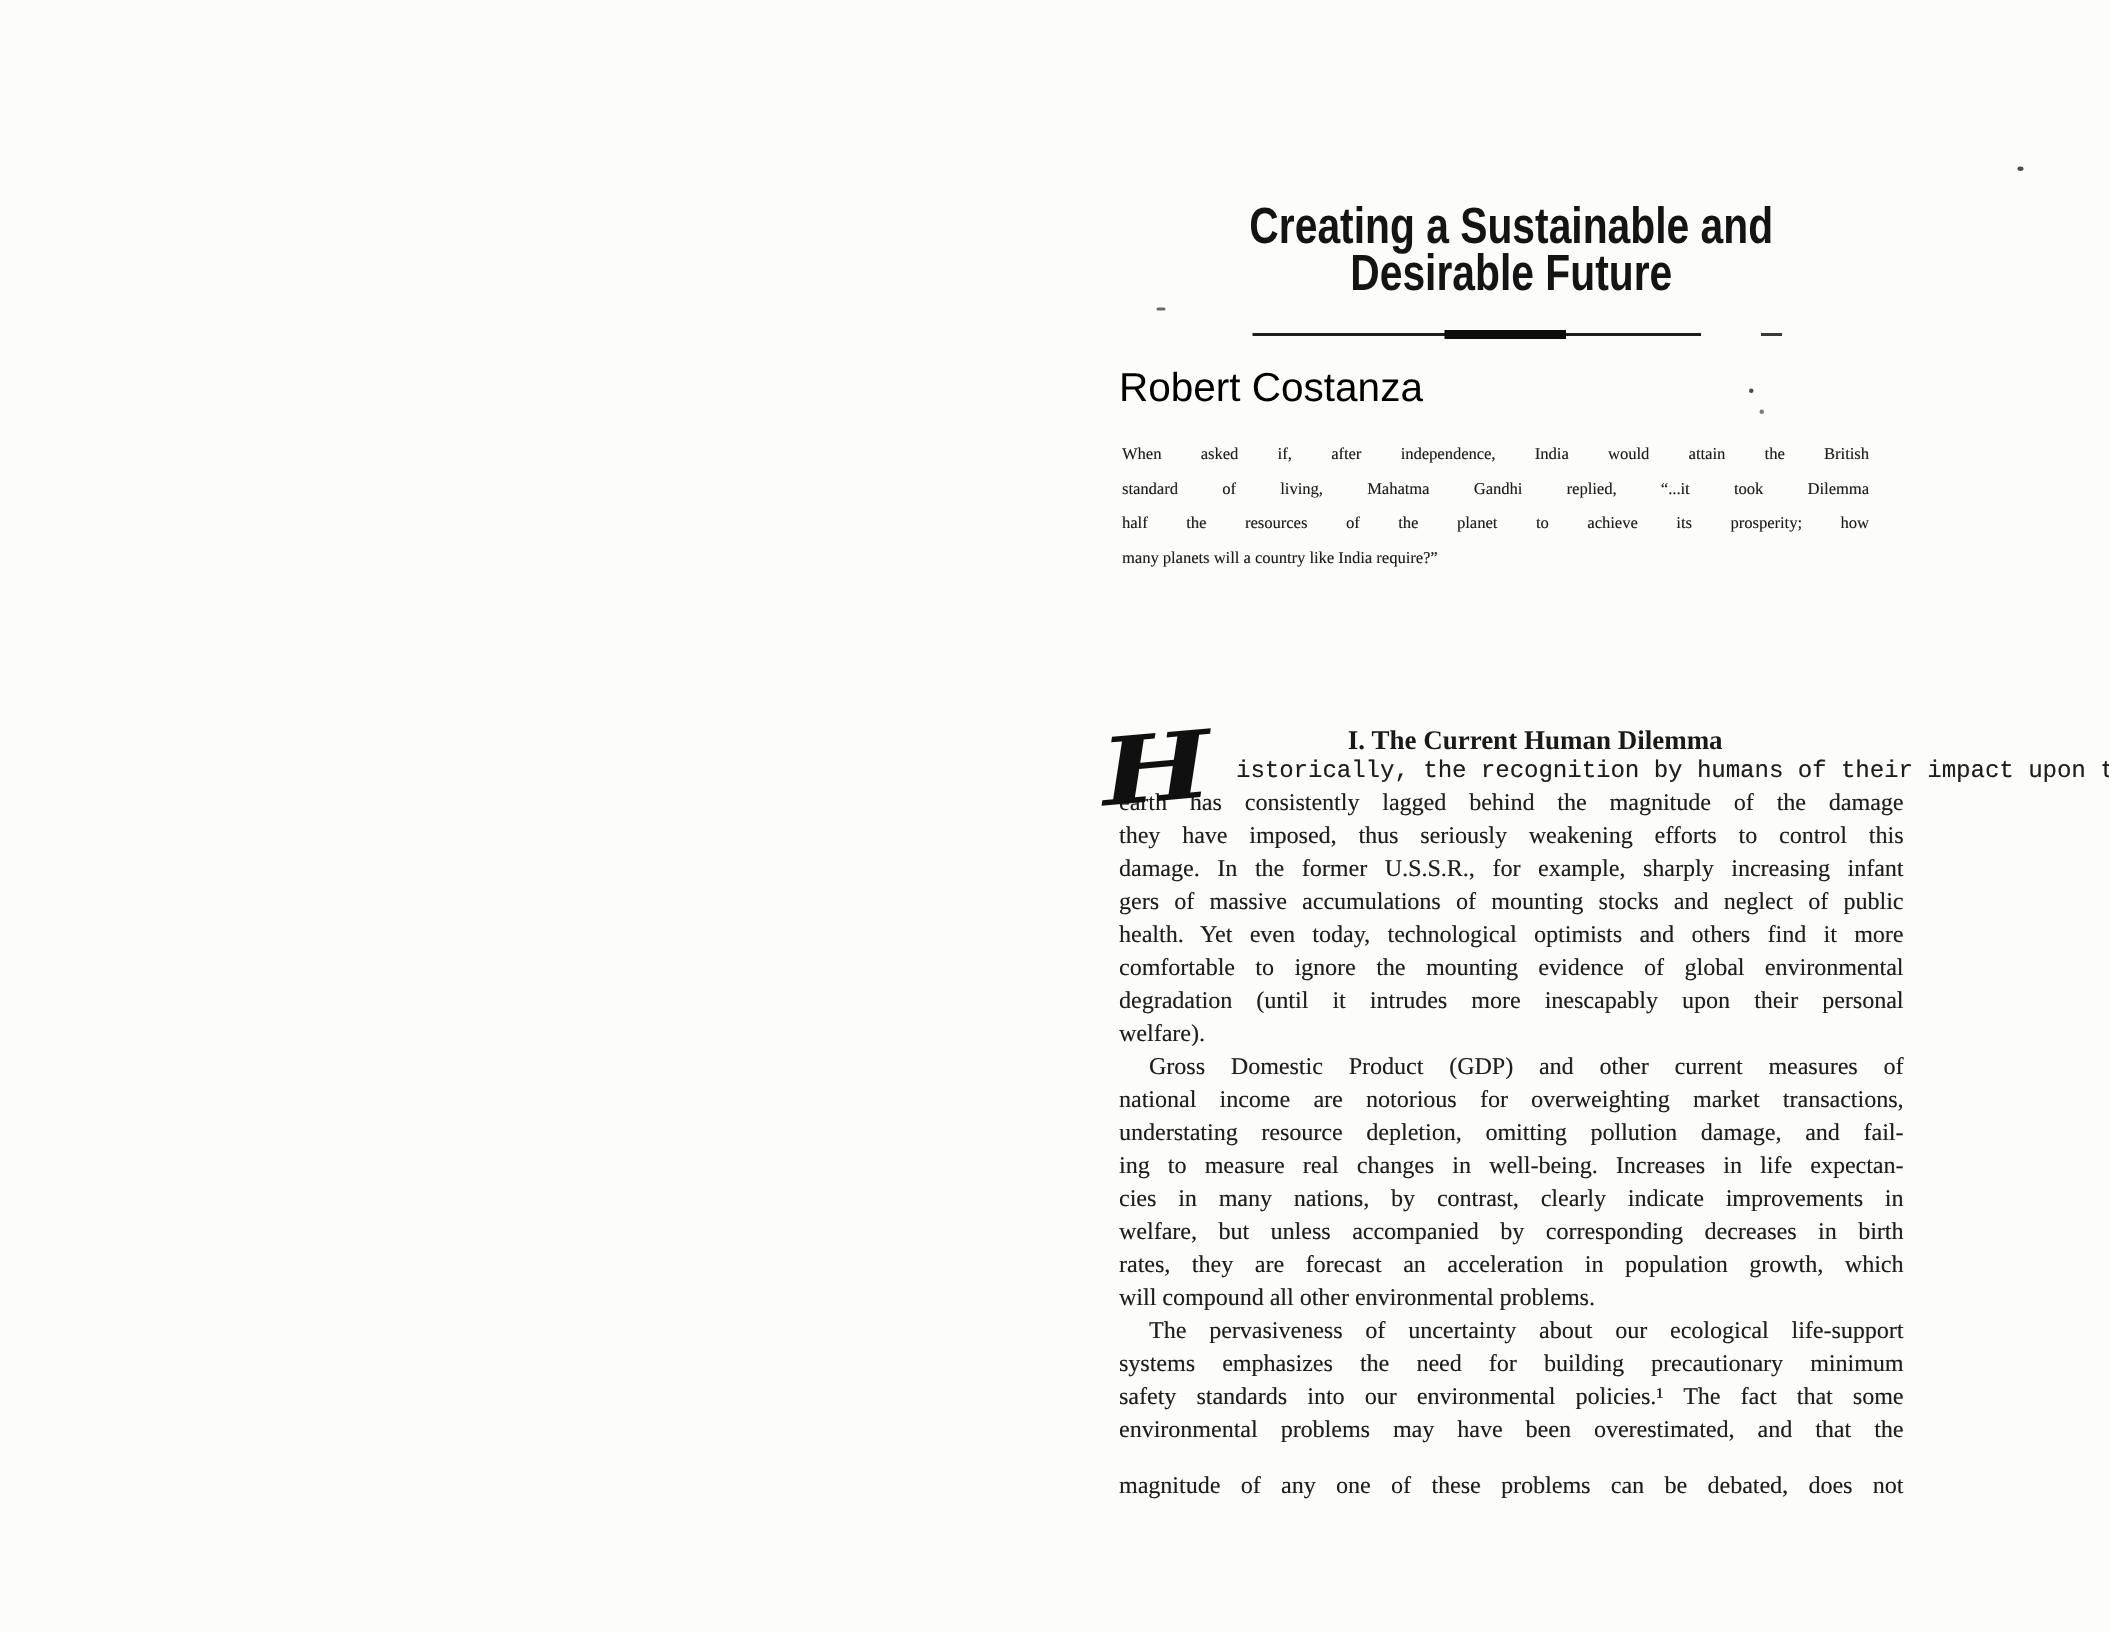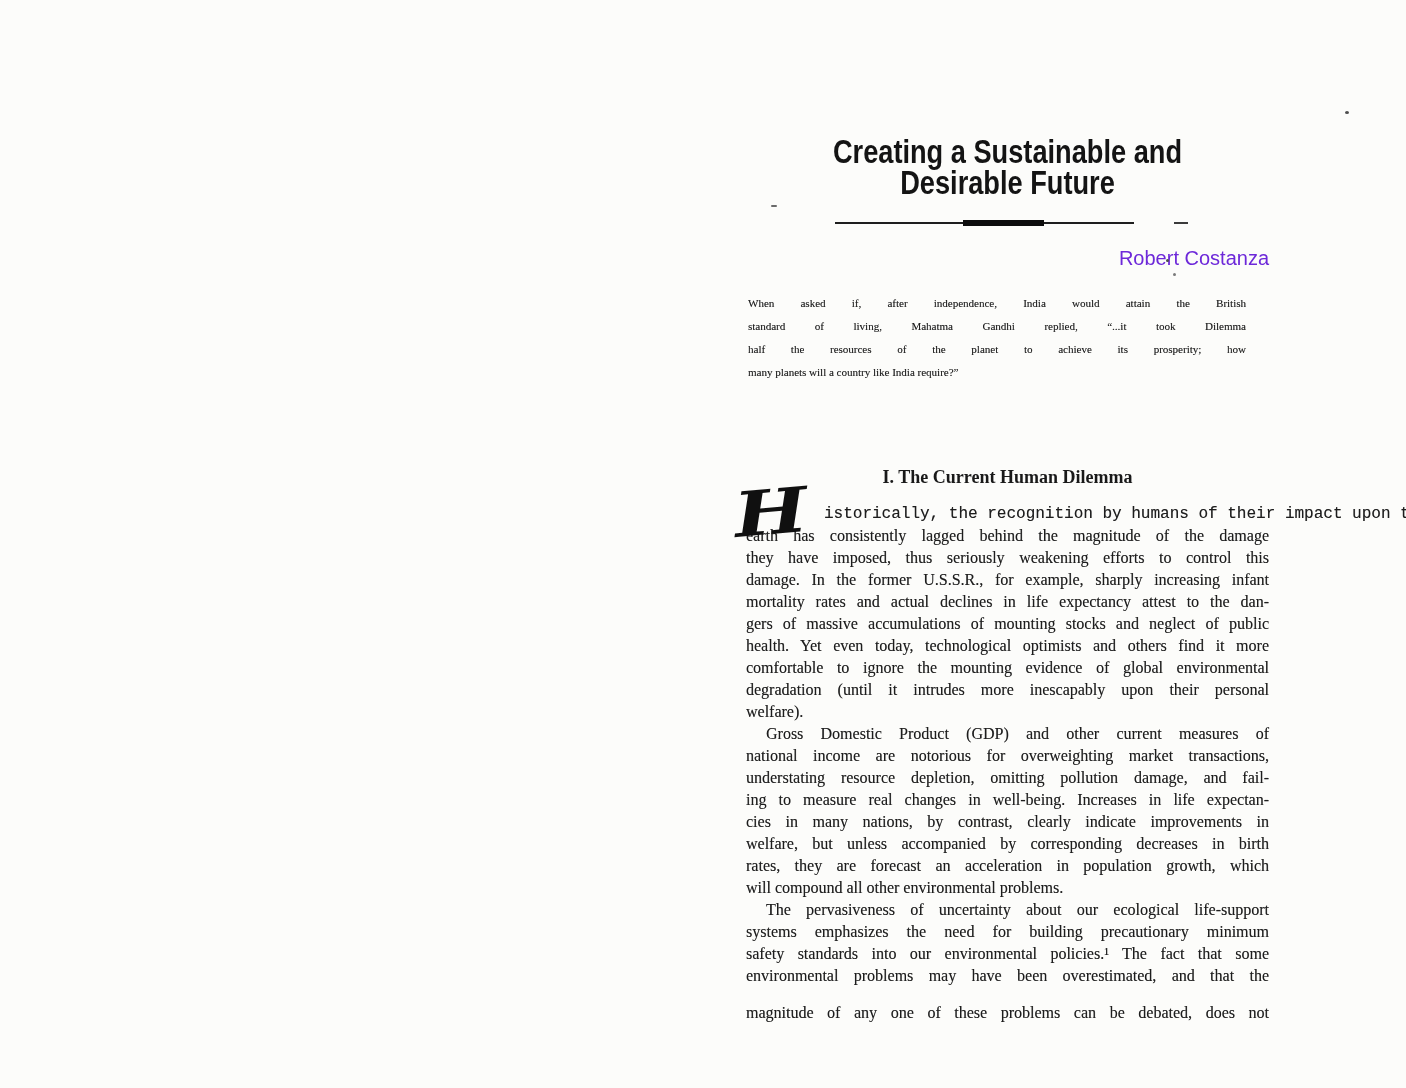--- a/index.html
+++ b/index.html
@@ -15,27 +15,27 @@
     font-weight:bold;font-size:34px;line-height:31px;color:#141414;
     transform:scaleX(0.80);transform-origin:50% 0;
     letter-spacing:0px;
   }
   .title .tl{display:block;}
   .rule{position:absolute;top:218px;left:0;width:523px;height:10px;}
   .rule-thin{position:absolute;left:89px;top:4px;width:299px;height:2px;background:#1e1e1e;}
   .rule-thick{position:absolute;left:217px;top:2px;width:81px;height:6px;background:#0d0d0d;}
   .rule-dash{position:absolute;left:428px;top:4px;width:14px;height:2px;background:#3a3a3a;}
   .author{
-    position:absolute;top:245px;left:0;width:523px;text-align:right;
-    font-family:"Liberation Sans",sans-serif;font-size:20px;line-height:26px;color:#6d28d9;
+    position:absolute;top:245px;left:0;width:523px;text-align:left;
+    font-family:"Liberation Sans",sans-serif;font-size:27px;line-height:26px;color:#000000;
   }
   .epigraph{position:absolute;top:292px;left:2px;width:498px;}
   .epigraph .tline{font-size:11px;line-height:23px;}
   .heading{
-    position:absolute;top:466px;left:0;width:523px;margin:0;text-align:center;
+    position:absolute;top:466px;left:0;width:523px;margin:16px;text-align:center;
     font-size:18px;line-height:22px;font-weight:bold;color:#191919;
   }
   .bodytext{position:absolute;top:503px;left:0;width:523px;}
   .tline{
     white-space:nowrap;text-align:justify;text-align-last:justify;
     font-size:16px;line-height:22px;
     text-shadow:0.2px 0.2px 0.4px rgba(35,35,35,0.45);
   }
   .tline.lastline{text-align-last:left;}
   .cont .tline.lastline{text-align-last:justify;margin-top:15px;}
@@ -82,21 +82,20 @@
 
     <h2 class="heading">I. The Current Human Dilemma</h2>
 
     <div class="bodytext">
       <span class="dropcap">H</span>
       <div class="para para1">
           <div class="tline">istorically, the recognition by humans of their impact upon the</div>
           <div class="tline">earth has consistently lagged behind the magnitude of the damage</div>
           <div class="tline">they have imposed, thus seriously weakening efforts to control this</div>
           <div class="tline">damage. In the former U.S.S.R., for example, sharply increasing infant</div>
-          <div class="tline">mortality rates and actual declines in life expectancy attest to the dan-</div>
           <div class="tline">gers of massive accumulations of mounting stocks and neglect of public</div>
           <div class="tline">health. Yet even today, technological optimists and others find it more</div>
           <div class="tline">comfortable to ignore the mounting evidence of global environmental</div>
           <div class="tline">degradation (until it intrudes more inescapably upon their personal</div>
           <div class="tline lastline">welfare).</div>
         </div>
       <div class="para indent">
           <div class="tline">Gross Domestic Product (GDP) and other current measures of</div>
           <div class="tline">national income are notorious for overweighting market transactions,</div>
           <div class="tline">understating resource depletion, omitting pollution damage, and fail-</div>

